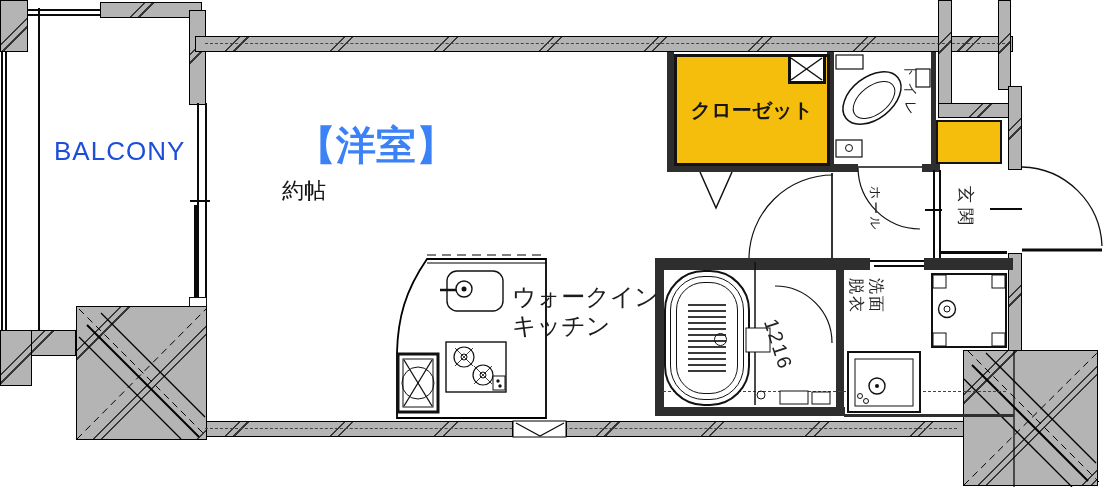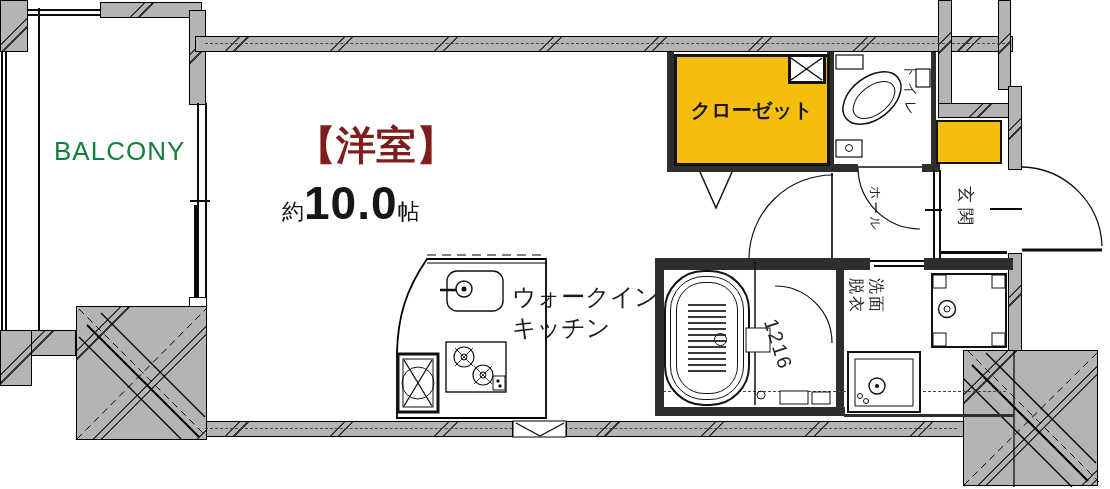--- a/index.html
+++ b/index.html
@@ -214,26 +214,25 @@
     </g>
 
     <g>
       <rect x="746" y="328" width="24" height="24" fill="#fff" stroke="#111" stroke-width="1"></rect>
       <circle cx="761" cy="395" r="4" fill="none" stroke="#111" stroke-width="1"></circle>
       <rect x="780" y="391" width="28" height="13" fill="#fff" stroke="#111" stroke-width="1"></rect>
       <rect x="812" y="392" width="18" height="12" fill="#fff" stroke="#111" stroke-width="1"></rect>
     </g>
   </svg>
 
-  <div class="lab" style="left:54px;top:136px;font-size:26px;font-weight:500;letter-spacing:1px;color:#15803d;">BALCONY</div>
-
-  <div class="lab" style="left:296px;top:118px;font-size:40px;font-weight:bold;color:#7f1d1d;">【洋室】</div>
+  <div class="lab" style="left:54px;top:136px;font-size:26px;font-weight:500;letter-spacing:1px;color:#1d4ed8;">BALCONY</div>
+
+  <div class="lab" style="left:296px;top:118px;font-size:40px;font-weight:bold;color:#3b82f6;">【洋室】</div>
   <div class="lab" style="left:282px;top:176px;display:flex;align-items:baseline;color:#161616;">
     <span style="font-size:22px;">約</span>
-    <span style="font-size:46px;font-weight:bold;letter-spacing:1px;">10.0</span>
     <span style="font-size:22px;">帖</span>
   </div>
 
   <div class="lab" style="left:676px;top:66px;width:152px;height:88px;display:flex;flex-direction:column;justify-content:center;align-items:center;
               font-size:20px;font-weight:bold;line-height:1.5;color:#161616;">
     <span>クローゼット</span>
   </div>
 
   <div class="lab vert" style="left:901px;top:64px;font-size:14px;letter-spacing:4px;color:#222;">トイレ</div>
 
@@ -243,16 +242,16 @@
 
   <div class="lab vert" style="left:846px;top:278px;font-size:16px;letter-spacing:2px;line-height:1.25;color:#222;">
     <span style="display:block;">洗面</span>
     <span style="display:block;">脱衣</span>
   </div>
 
   <div class="lab" style="left:738px;top:333px;width:80px;text-align:center;font-size:20px;letter-spacing:2px;color:#222;transform:rotate(72deg);">1216</div>
 
   <div class="lab" style="left:512px;top:281px;font-size:24px;line-height:1.3;font-weight:500;color:#1c1c1c;">
     <span style="display:block;">ウォークイン</span>
-    <span style="display:block;">キッチン</span>
+    <span style="display:block;font-family:Liberation Mono, monospace;">キッチン</span>
   </div>
 
 </div>
 
 </body></html>

